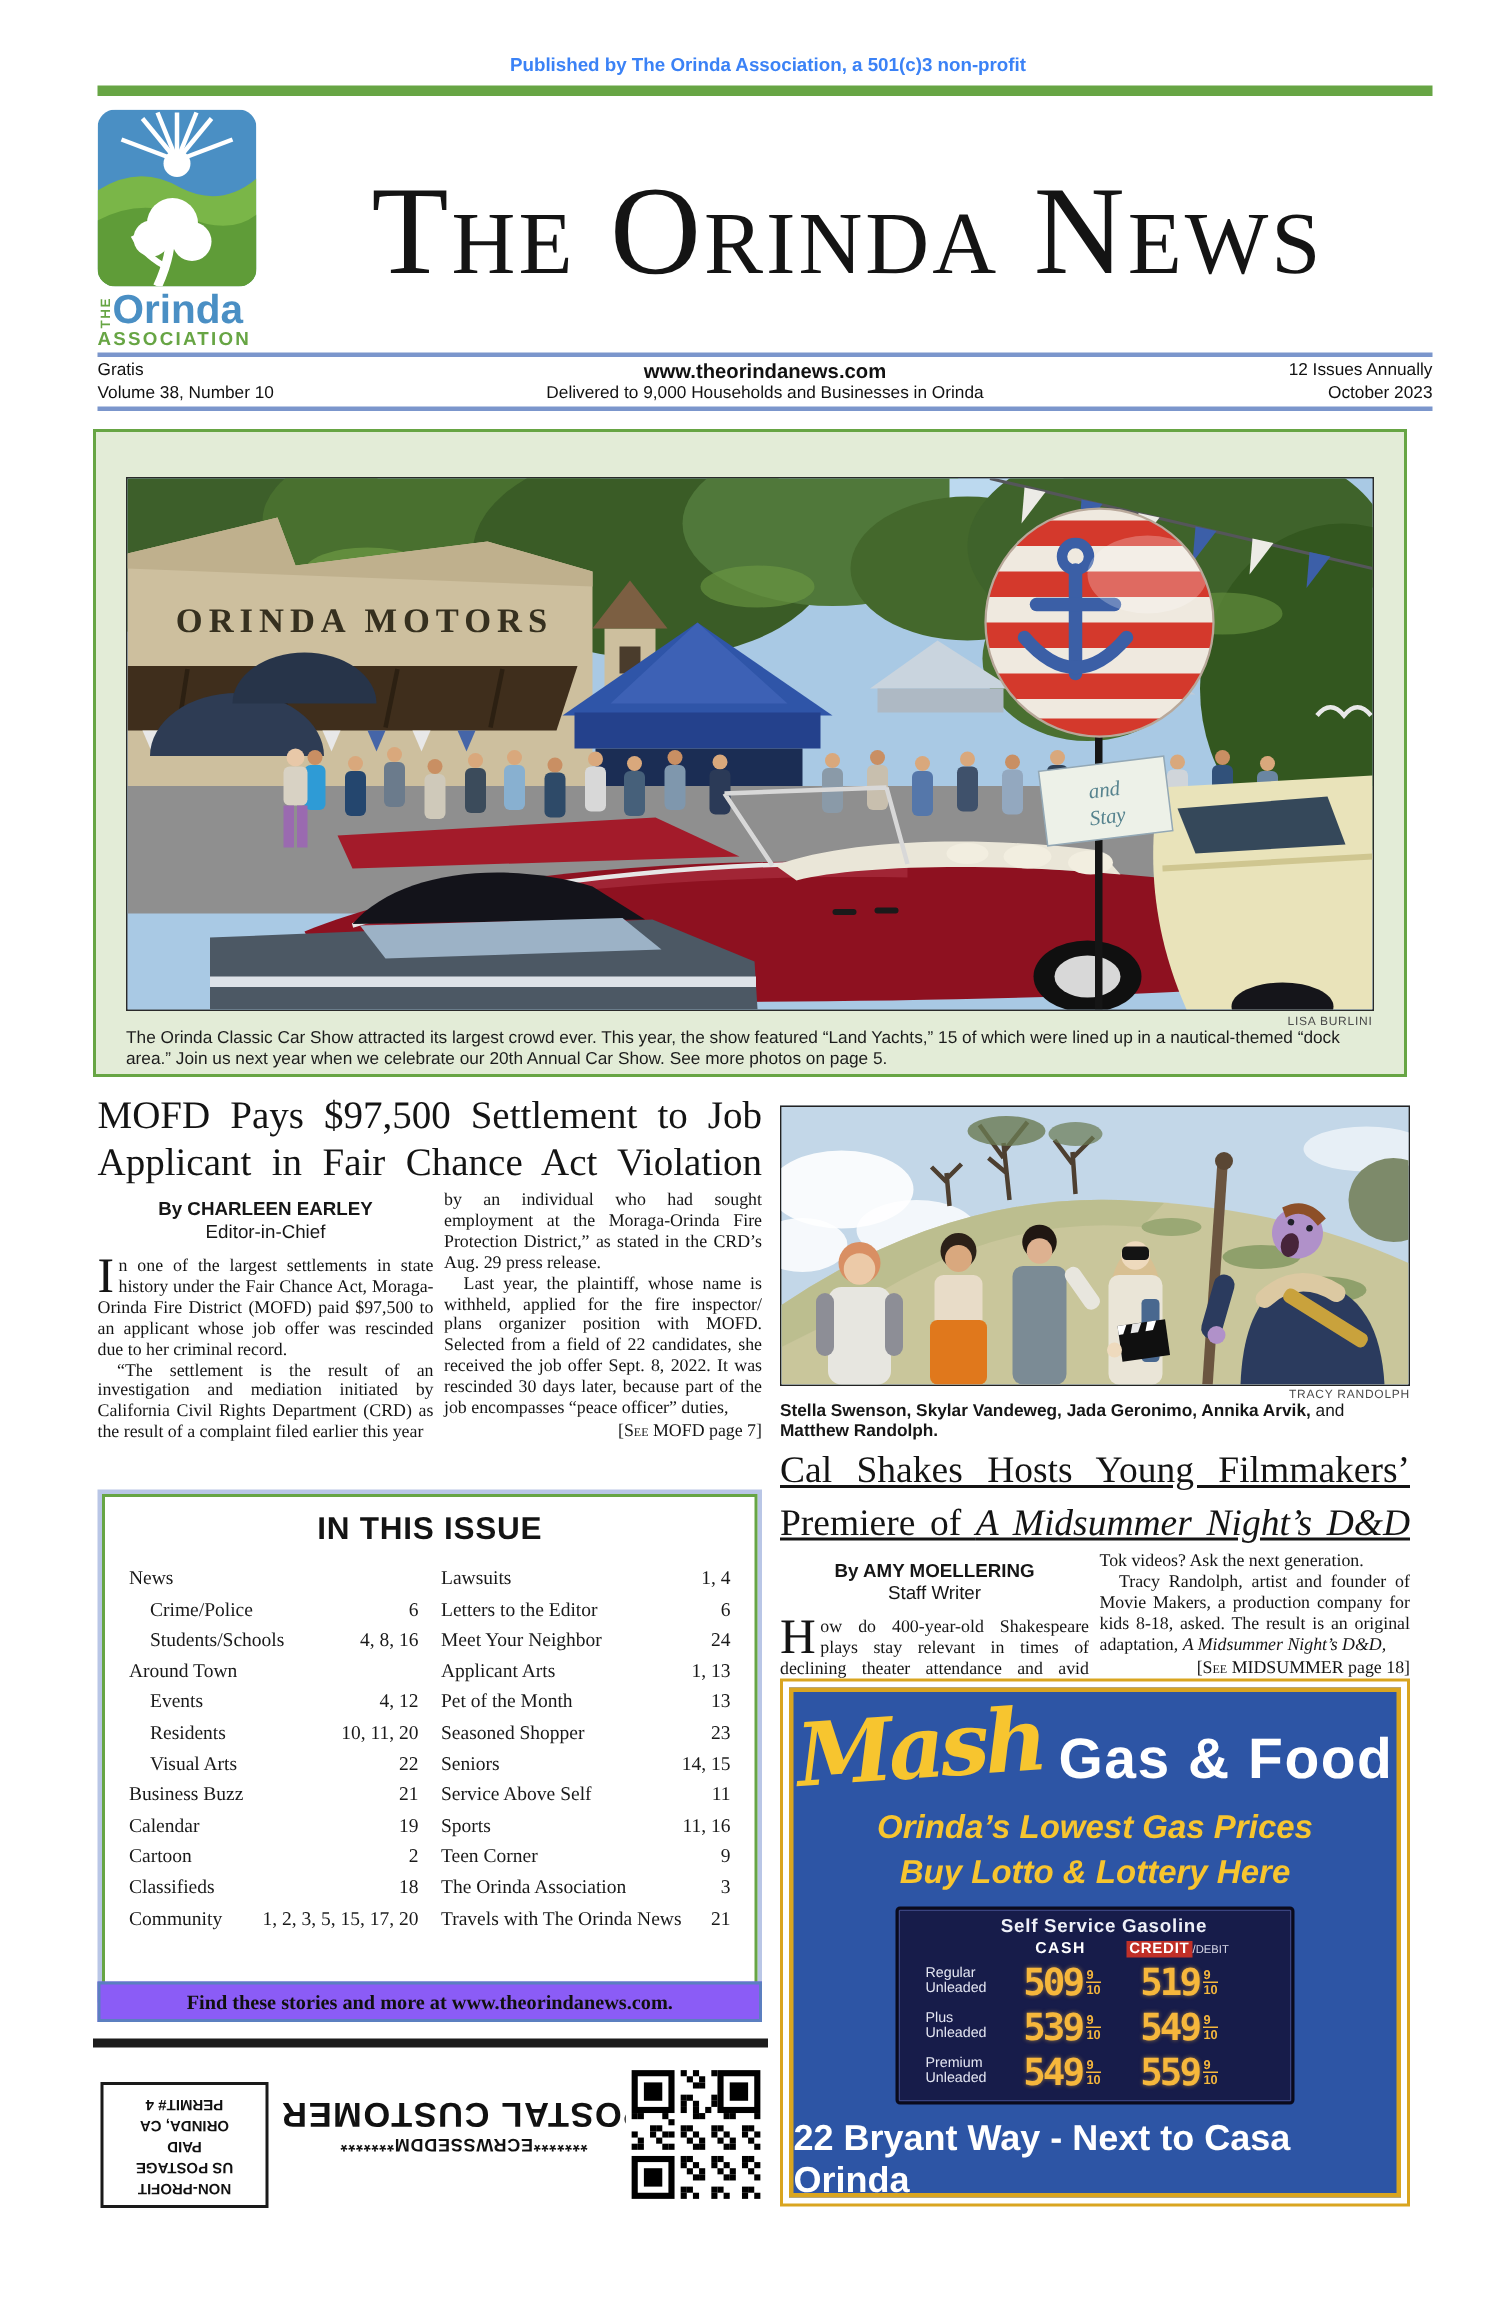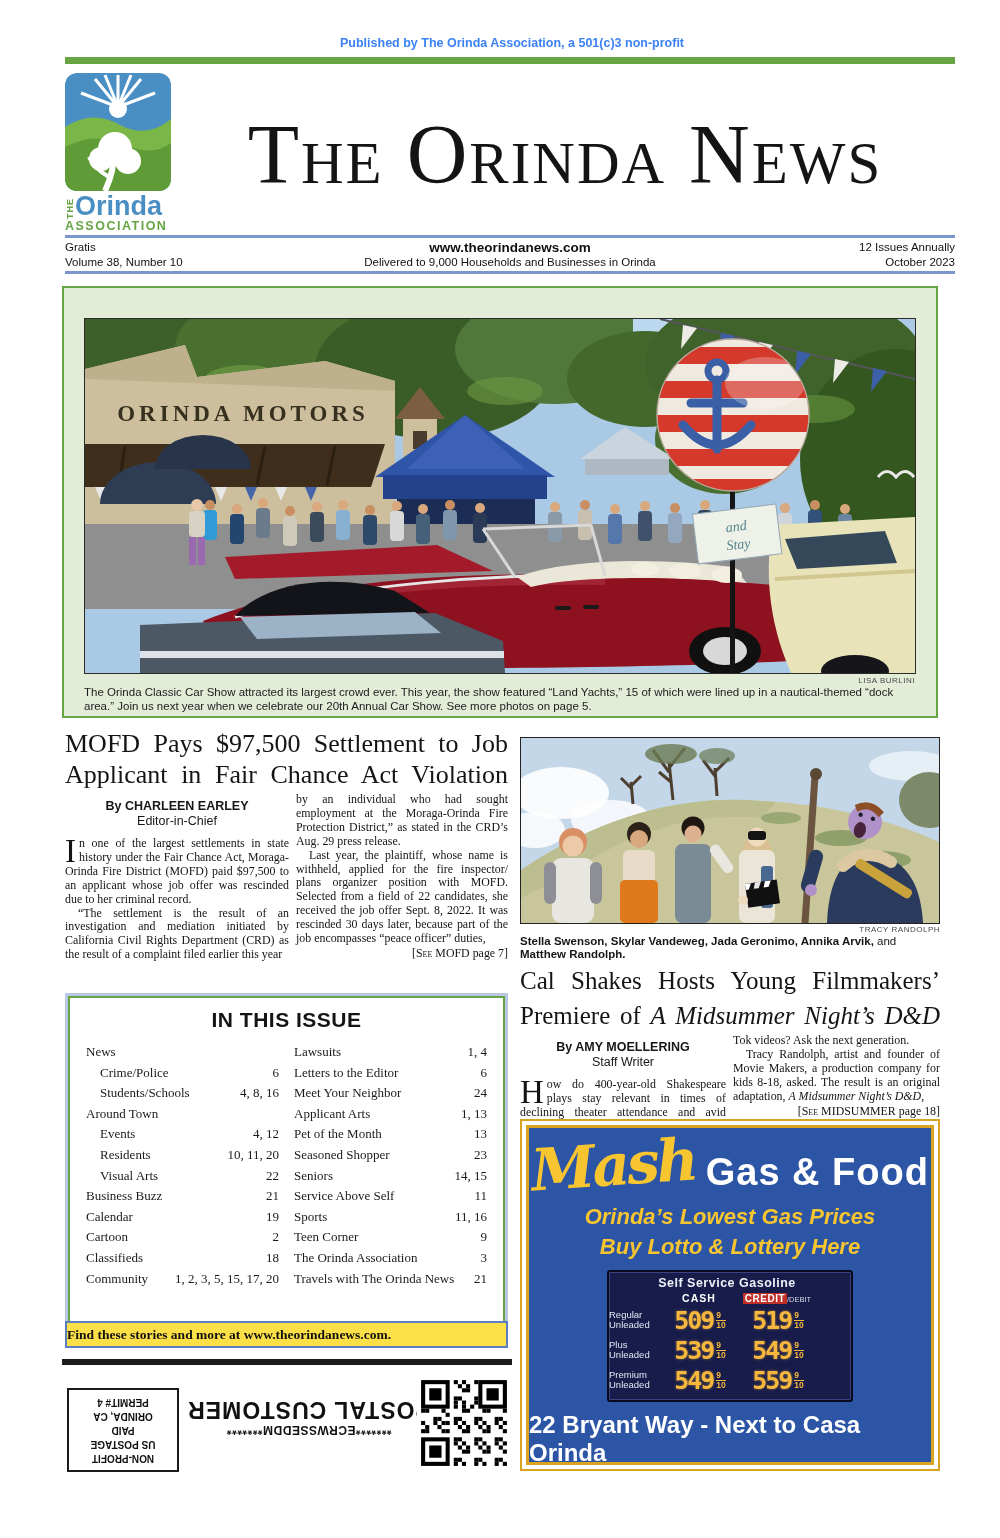--- a/index.html
+++ b/index.html
@@ -59,55 +59,55 @@
       border:3px solid #b9c6e6;background:#fff;}
   .toc-inner{border:2px solid #67a544;height:100%;box-sizing:border-box;padding:10px 16px 0 16px;}
   .toc-title{text-align:center;font-family:"Liberation Sans",sans-serif;font-weight:bold;
       font-size:21px;letter-spacing:.5px;color:#141414;margin-bottom:10px;}
   .toc-cols{display:flex;gap:15px;}
   .toc-col{flex:1;font-size:13px;line-height:20.6px;color:#1a1a1a;}
   .toc-row{display:flex;justify-content:space-between;}
   .toc-indent{padding-left:14px;}
   
   .find-bar{position:absolute;top:1321px;left:65px;width:443px;height:27px;box-sizing:border-box;
-      background:#fde047;border:2px solid #5b7fc0;text-align:left;font-weight:bold;
+      background:#8b5cf6;border:2px solid #5b7fc0;text-align:center;font-weight:bold;
       font-size:13.5px;line-height:23px;color:#10100f;}
   .black-rule{position:absolute;top:1359px;left:62px;width:450px;height:6px;background:#1c1c1c;}
   .postal{position:absolute;top:1376px;left:65px;width:447px;height:140px;}
   .permit-box{position:absolute;left:2px;top:12px;width:112px;height:84px;border:2px solid #1a1a1a;
       box-sizing:border-box;transform:rotate(180deg);text-align:center;
       font-family:"Liberation Sans",sans-serif;font-weight:bold;font-size:10px;line-height:14px;
       padding-top:5px;color:#111;}
   .postal-center{position:absolute;left:120px;top:20px;width:248px;transform:rotate(180deg);
       text-align:center;font-family:"Liberation Sans",sans-serif;color:#111;}
   .ecrwss{font-weight:bold;font-size:12px;letter-spacing:.5px;}
   .postal-customer{font-weight:bold;font-size:23px;letter-spacing:1px;}
   .qr{position:absolute;left:352px;top:0;}
   
   #calshakes{position:absolute;top:737px;left:520px;width:420px;}
   .c-photo{display:block;border:1px solid #222;background:#c3d7e8;}
   .c-credit{text-align:right;font-family:"Liberation Sans",sans-serif;font-size:8px;
       color:#4a4a4a;margin-top:1px;letter-spacing:.5px;}
   .c-caption{font-family:"Liberation Sans",sans-serif;font-size:11.5px;line-height:13px;
       color:#161616;margin-top:1px;}
-  #calshakes .headline{margin-top:5px;}
+  #calshakes .headline{margin-top:5px;text-decoration:underline;}
   #calshakes .acol1{width:206px;} #calshakes .acol2{width:207px;}
   
   .ad{position:absolute;top:1119px;left:520px;width:420px;height:352px;box-sizing:border-box;
       border:2px solid #d9a520;background:#fff;padding:4px;}
   .ad-inner{height:100%;box-sizing:border-box;border:3px solid #d9a520;background:#2d55a5;
       display:flex;flex-direction:column;align-items:center;font-family:"Liberation Sans",sans-serif;}
   .ad-brand{margin-top:10px;display:flex;align-items:baseline;gap:10px;}
   .mash{font-family:"DejaVu Serif",serif;font-style:italic;font-weight:bold;font-size:58px;
       line-height:54px;color:#f7c52f;letter-spacing:-3px;display:inline-block;transform:rotate(-4deg);}
   .gasfood{font-weight:bold;font-size:38px;color:#fff;letter-spacing:1px;}
   .ad-tag{font-weight:bold;font-style:italic;font-size:22px;color:#f7c52f;line-height:30px;}
   .ad-tag1{margin-top:8px;}
-  .gas-sign{margin-top:8px;width:246px;background:#171c4a;border:2px solid #0a0a1c;border-radius:3px;
-      box-shadow:0 0 0 1px #3a4380 inset;padding:4px 6px 5px 0;box-sizing:border-box;}
+  .gas-sign{margin-top:8px;width:266px;background:#171c4a;border:2px solid #0a0a1c;border-radius:3px;
+      box-shadow:0 0 0 1px #3a4380 inset;padding:4px 6px 5px 18px;box-sizing:border-box;}
   .gs-header{text-align:center;font-weight:bold;font-size:12.5px;color:#eef0f8;letter-spacing:.5px;}
   .gs-cols{display:flex;align-items:center;height:14px;margin-top:1px;}
   .gs-spacer{width:52px;}
   .gs-cash{width:76px;text-align:center;font-weight:bold;font-size:10.5px;color:#fff;letter-spacing:1px;}
   .gs-credit{width:80px;text-align:center;font-size:10px;color:#fff;}
   .gs-credit b{background:#c03028;padding:0 2px;letter-spacing:.5px;}
   .gs-credit i{font-style:normal;font-size:7.5px;color:#d8d8e8;}
   .gs-row{display:flex;align-items:center;height:30px;}
   .gs-label{width:52px;color:#e4e6f2;font-size:9.5px;line-height:10px;}
   .gs-price{width:78px;display:flex;align-items:center;justify-content:center;}

